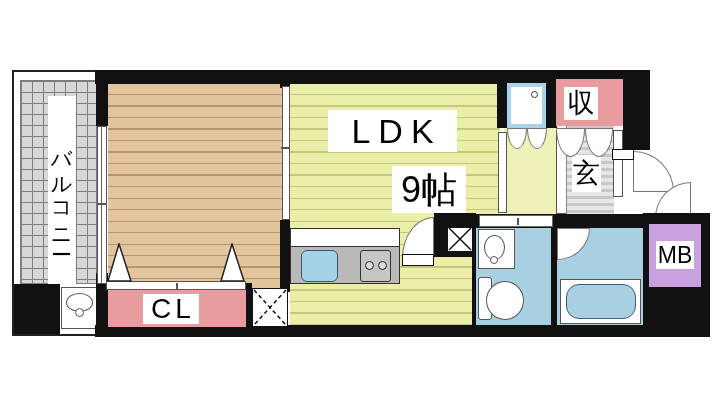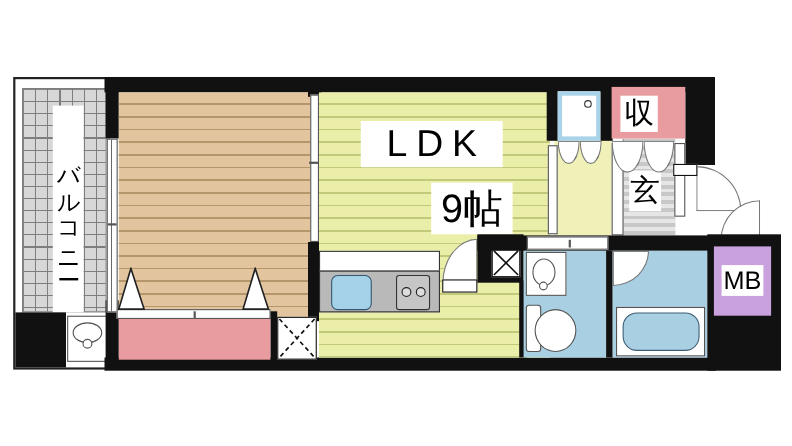--- a/index.html
+++ b/index.html
@@ -144,20 +144,21 @@
     <svg width="25" height="39" viewBox="0 0 25 39">
         <polygon points="12,1 24,38 1,38" fill="#fff" stroke="#222" stroke-width="1.5"></polygon>
       </svg>
   </div>
   <div class="abs" style="left:220px;top:243px;width:25px;height:39px;">
     <svg width="25" height="39" viewBox="0 0 25 39">
         <polygon points="12,1 24,38 1,38" fill="#fff" stroke="#222" stroke-width="1.5"></polygon>
       </svg>
   </div>
   <div class="abs pink" style="left:108px;top:290px;width:138px;height:37px;"></div>
+  <div class="abs lbl" style="left:143px;top:294px;width:56px;height:30px;font-size:28px;letter-spacing:4px;padding-left:4px;">CL</div>
   <div class="abs wall" style="left:246px;top:283px;width:6px;height:44px;"></div>
   <div class="abs" style="left:252px;top:288px;width:36px;height:39px;background:#fff;border:1px solid #111;">
     <svg width="34" height="37" viewBox="0 0 34 37">
         <path d="M1 1 L33 36 M33 1 L1 36" stroke="#111" stroke-width="1.5" stroke-dasharray="4 3" fill="none"></path>
       </svg>
   </div>
 
 </div>
 
 </body></html>

